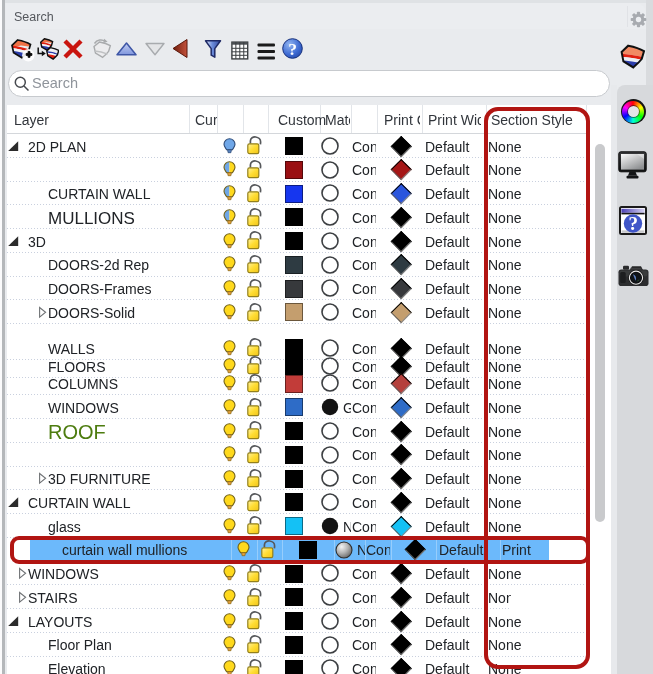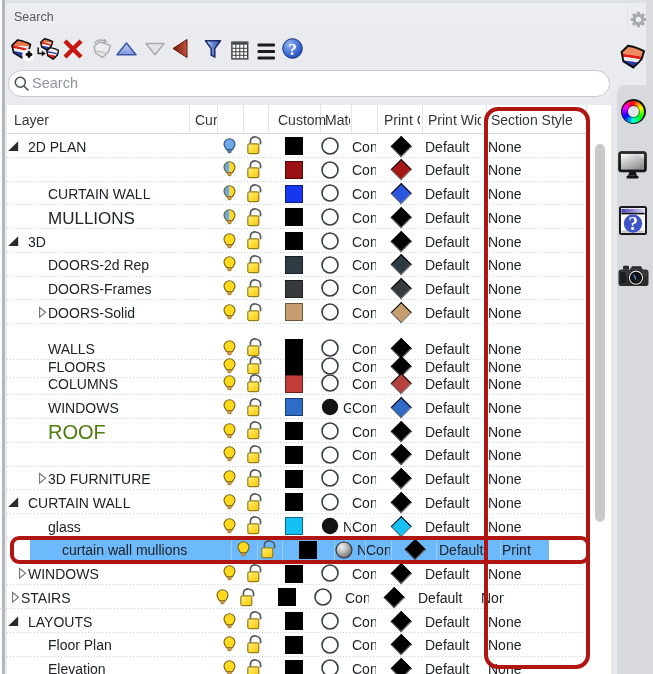--- a/index.html
+++ b/index.html
@@ -703,21 +703,21 @@
       </svg>
       <div style="position:absolute;left:277.5px;top:3.07px;width:18px;height:18px;background:#000000;border:1px solid rgba(0,0,0,0.45)"></div>
       <svg width="18" height="18" style="position:absolute;left:314px;top:2.875px" viewBox="0 0 18 18">
         <circle cx="9" cy="9" r="8" fill="none" stroke="#3c3f42" stroke-width="1.6"></circle>
       </svg>
       <div style="position:absolute;left:345px;top:1.5px;width:24px;height:23.75px;line-height:23.75px;font-size:14px;color:#202327;overflow:hidden;white-space:nowrap">Continuous</div>
       <div style="position:absolute;left:386.75px;top:4.6px;width:14.5px;height:14.5px;background:#000000;border:1px solid #000;border-right-color:#8a8a8a;border-bottom-color:#5a5a5a;transform:rotate(45deg)"></div>
       <div style="position:absolute;left:418px;top:1.5px;height:23.75px;line-height:23.75px;font-size:14px;color:#202327">Default</div>
       <div style="position:absolute;left:481px;top:1.5px;height:23.75px;line-height:23.75px;font-size:14px;color:#202327">None</div>
     </div>
-<div style="position:absolute;left:0;top:585.25px;width:504px;height:23.75px;overflow:hidden">
+<div style="position:absolute;left:7px;top:585.25px;width:504px;height:23.75px;overflow:hidden">
       <div style="position:absolute;left:0;bottom:0;width:583px;height:1px;background-image:repeating-linear-gradient(90deg,#c9d0de 0,#c9d0de 1px,transparent 1px,transparent 3px)"></div>
       <svg width="10" height="13" style="position:absolute;left:10.5px;top:5.4px" viewBox="0 0 10 13">
         <polygon points="1.6,1.5 7.6,6.3 1.6,11.1" fill="none" stroke="#707376" stroke-width="1.1"></polygon>
       </svg>
       <div style="position:absolute;left:21px;top:1.5px;height:23.75px;line-height:23.75px;font-size:14px;color:#202327;white-space:nowrap">STAIRS</div>
       <svg width="13" height="16" style="position:absolute;left:216.4px;top:3.7px" viewBox="0 0 13 16">
         <path d="M6.5,0.8 a5.5,5.5 0 0 1 5.5,5.5 c0,2.5-1.9,3.6-2.5,5.4 h-6 C2.9,9.9 1,8.8 1,6.3 a5.5,5.5 0 0 1 5.5,-5.5 Z" fill="#ffd91c" stroke="#716016" stroke-width="1.1"></path>
         <path d="M4.6,11.7 h3.8 l-0.5,3 h-2.8 Z" fill="#e8a23c" stroke="#8a6a18" stroke-width="0.8"></path>
       </svg>
       <svg width="19" height="21" style="position:absolute;left:238.7px;top:1.4px" viewBox="0 0 19 21">

